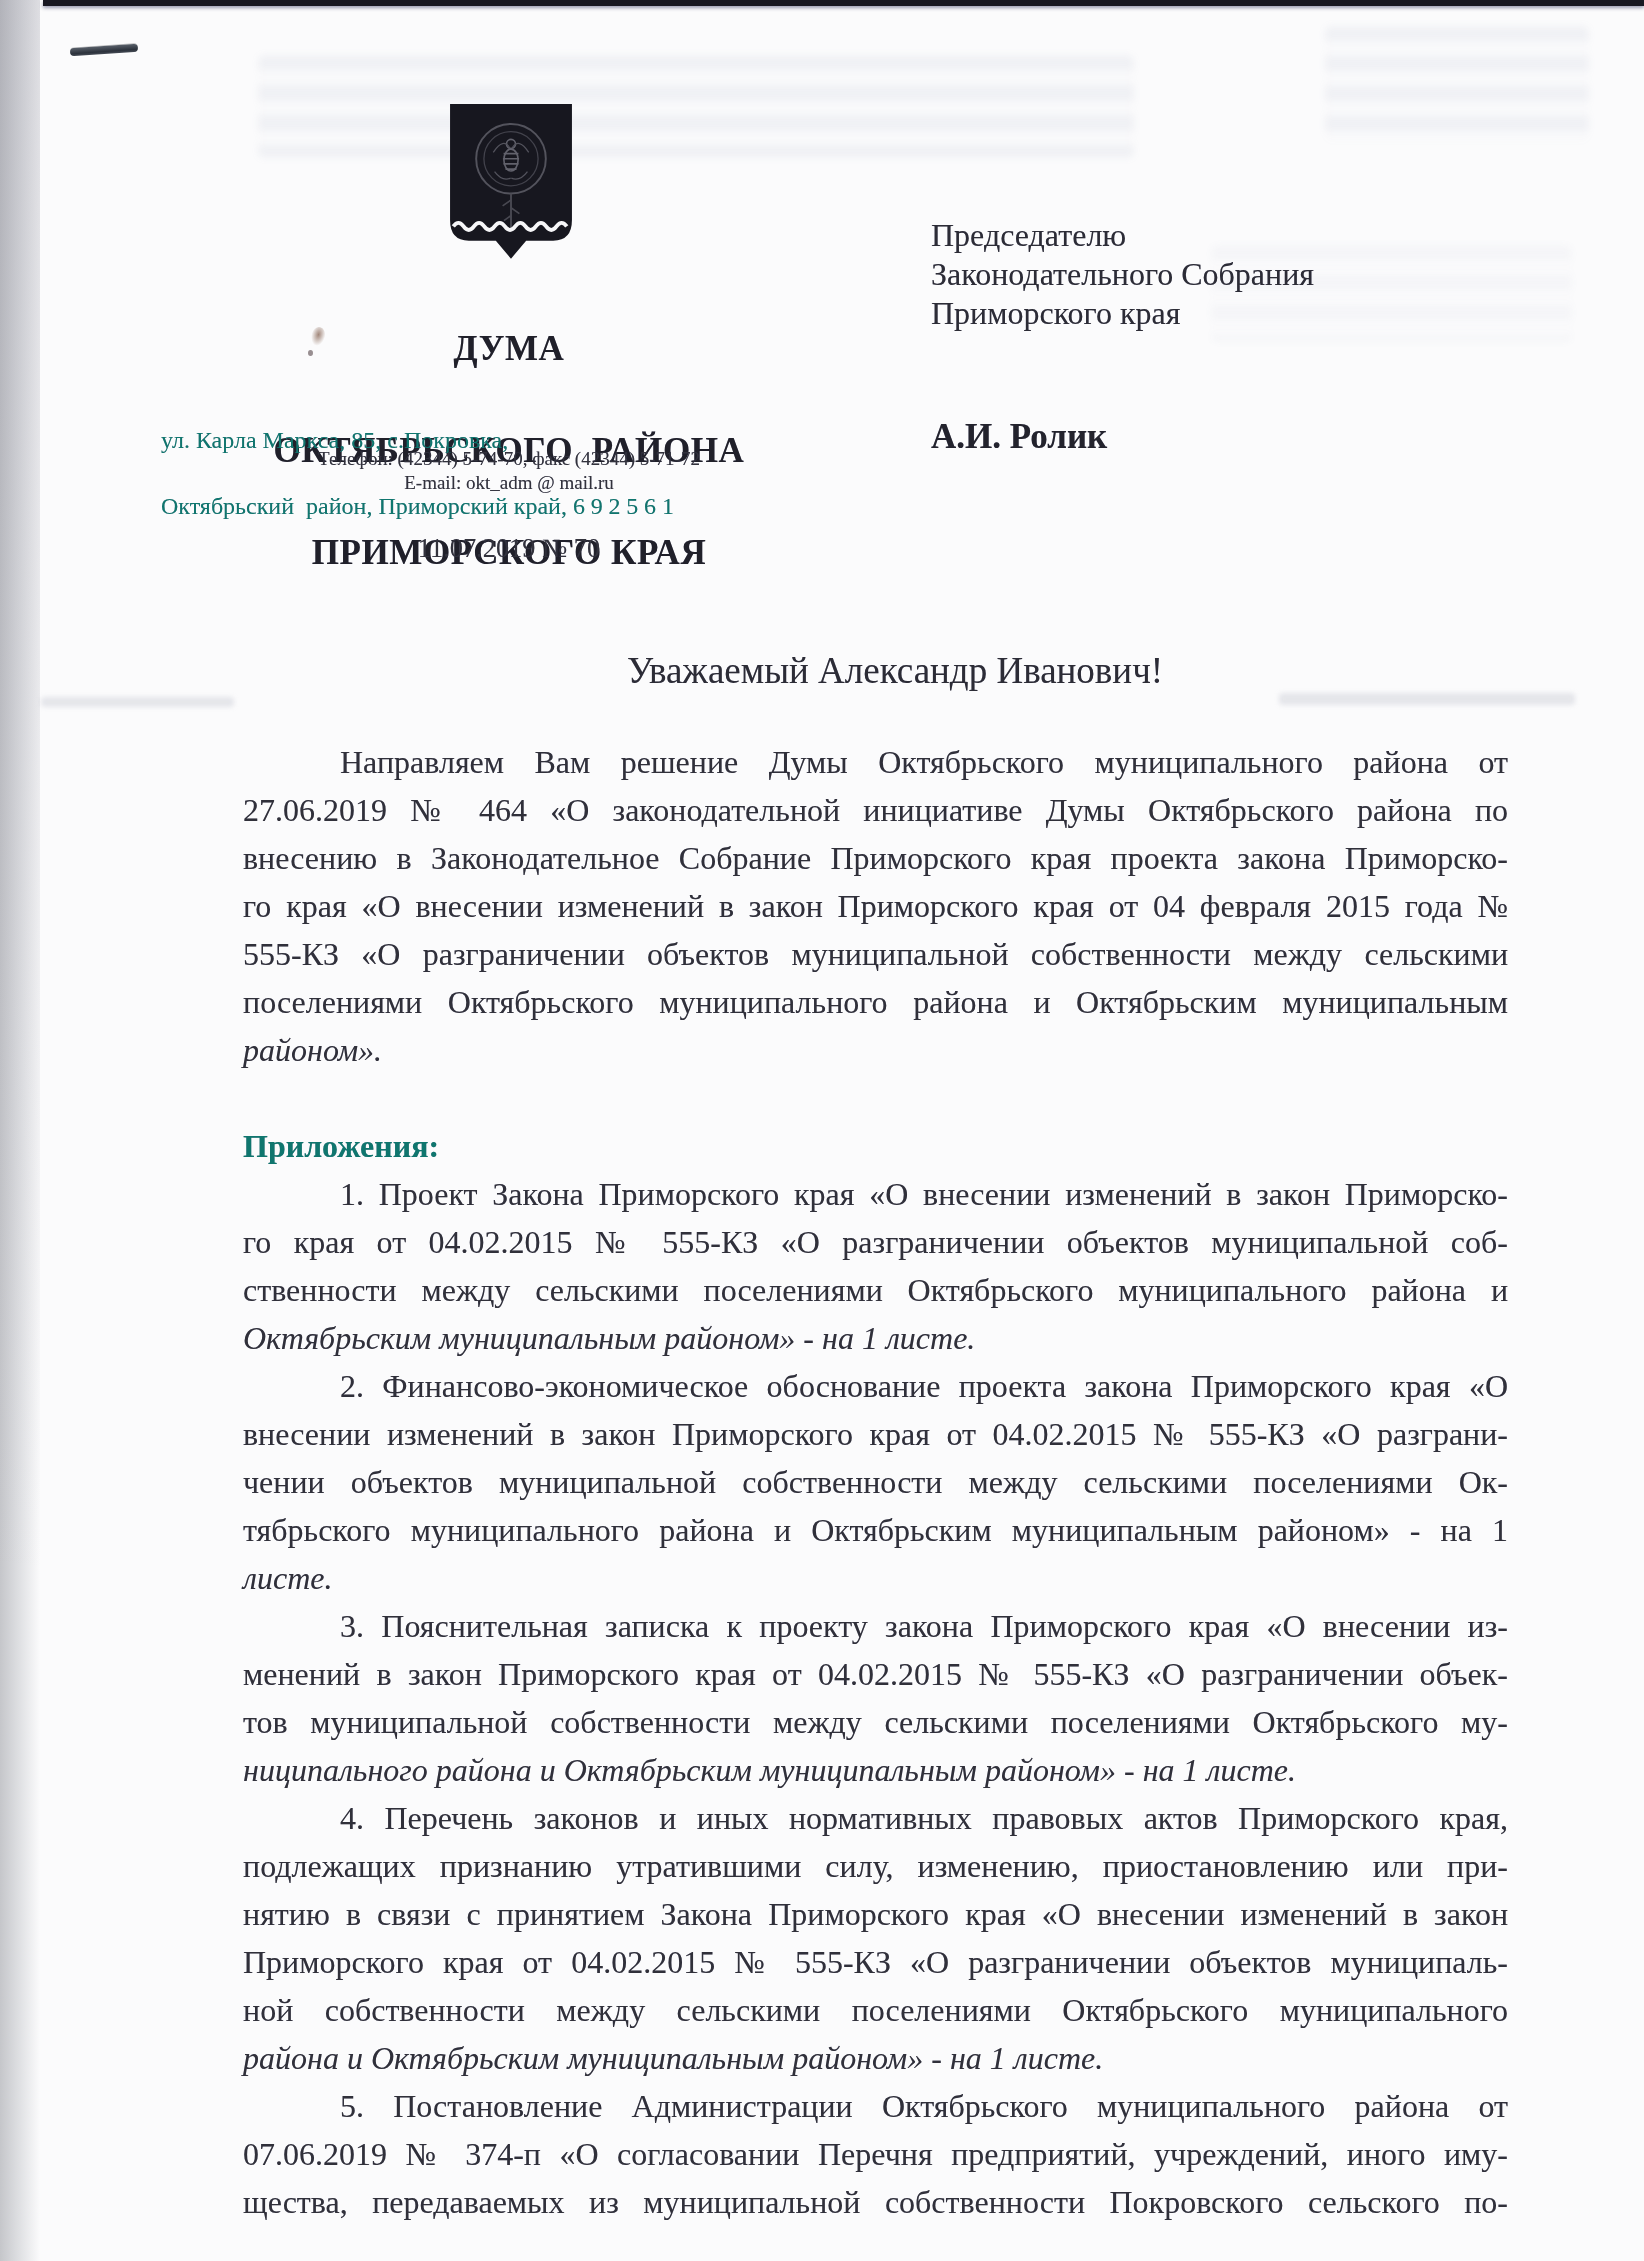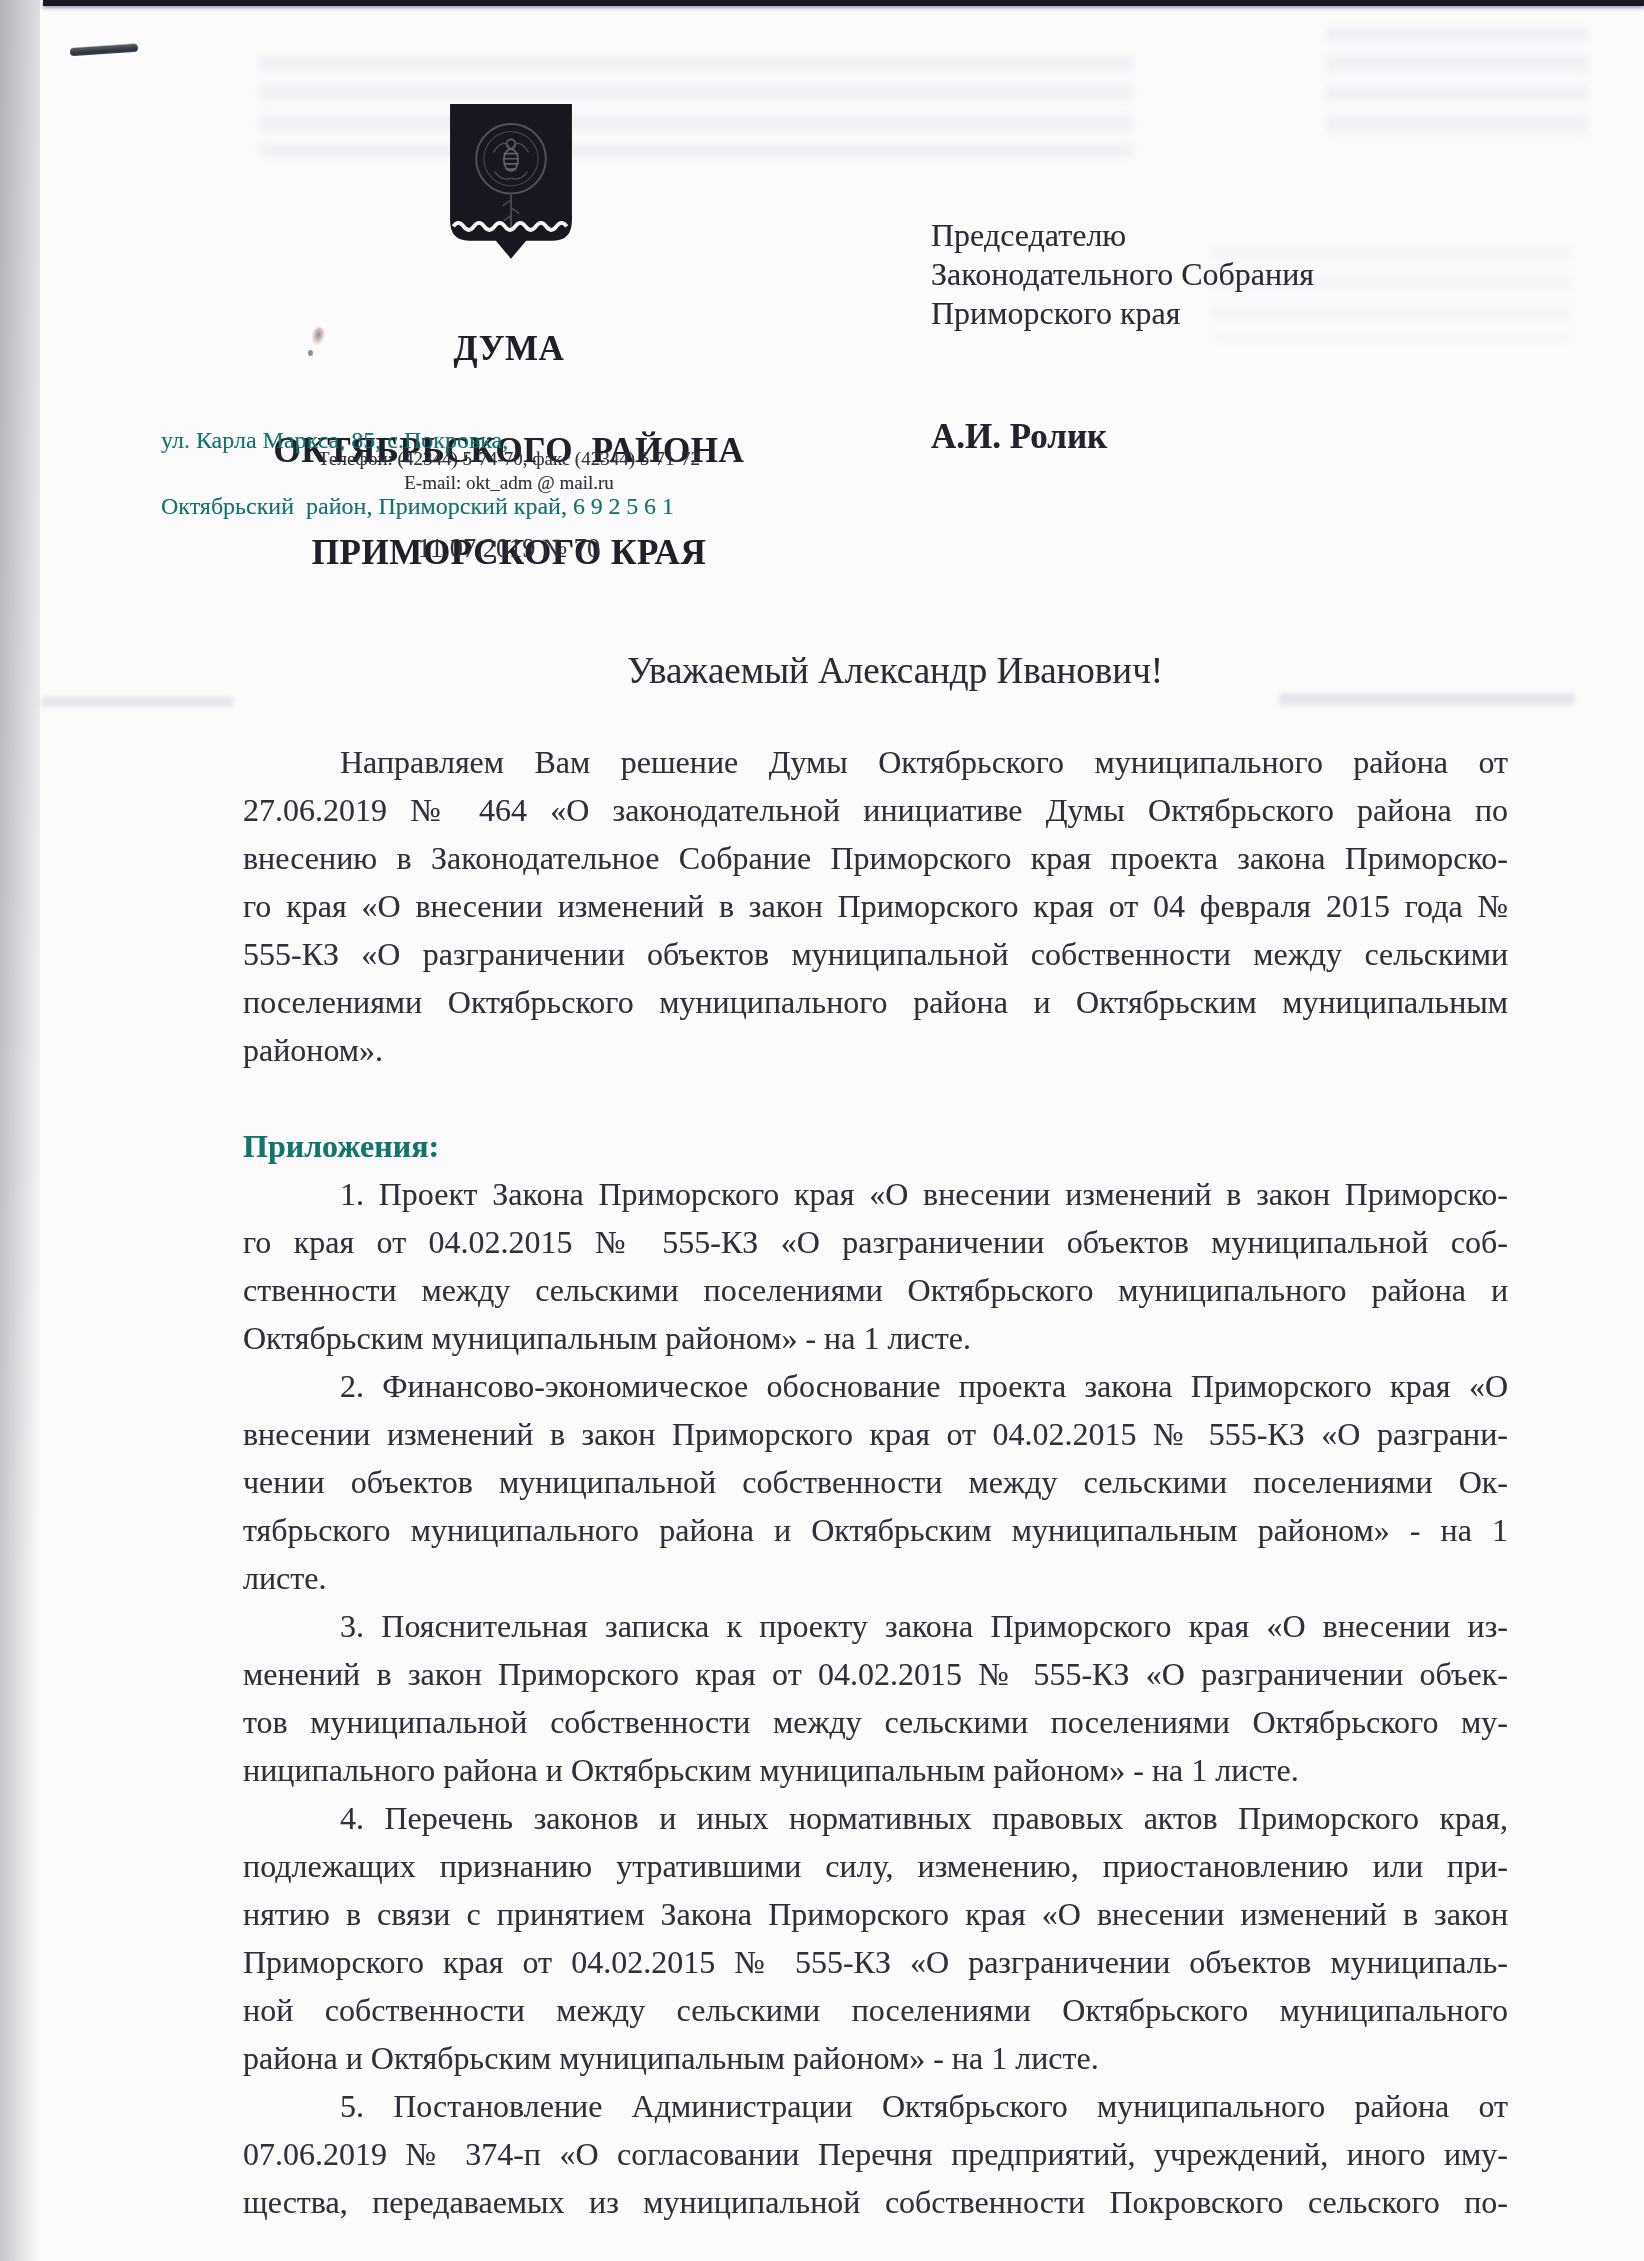--- a/index.html
+++ b/index.html
@@ -95,21 +95,21 @@
   }
   .body-col {
     position: absolute; left: 243px; top: 738px; width: 1265px;
     font-size: 32px; line-height: 48px; color: #30303a;
     text-shadow: 0 0 0.6px rgba(40,40,90,.32);
   }
   .tline {
     text-align: justify; text-align-last: justify; text-justify: inter-word;
     white-space: nowrap;
   }
-  .tline.lastline { text-align-last: left; }
+  .tline.lastline { text-align-last: left; font-style: italic; }
   .tline.indent { padding-left: 97px; }
   .attachments-heading {
     margin-top: 48px; font-weight: bold; color: #0f766e;
     text-shadow: 0 0 0.6px rgba(40,40,90,.4);
   }
 </style>
 </head>
 <body>
 
 <div class="scan-left-band"></div>

